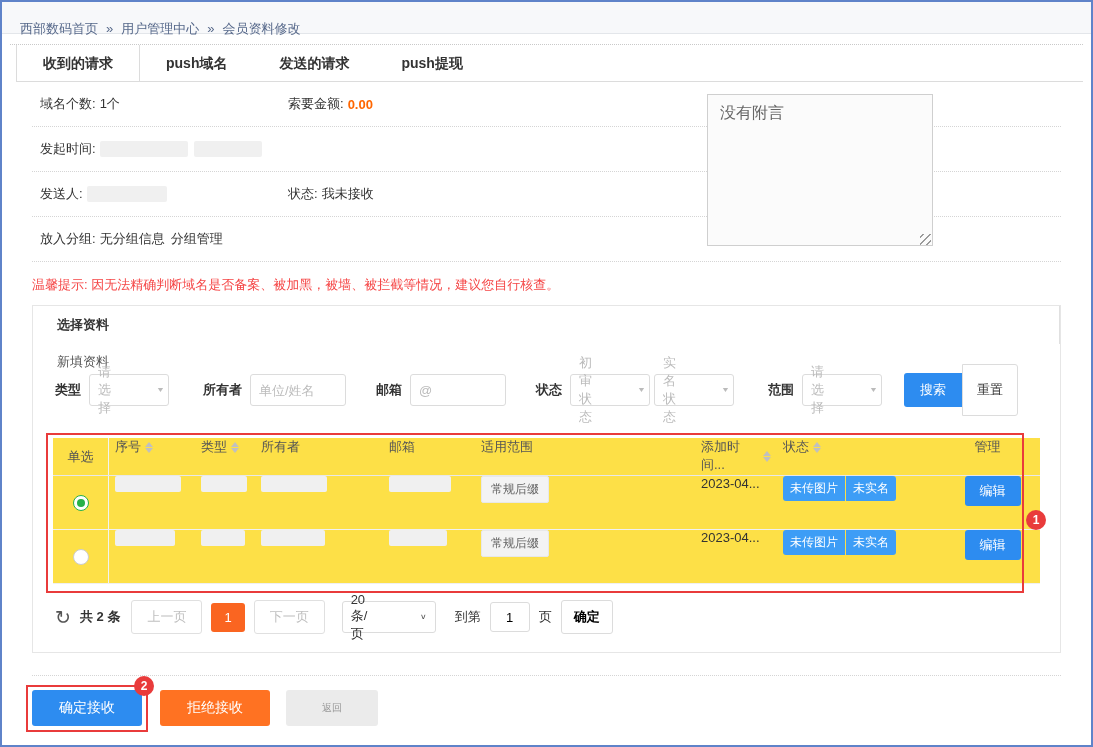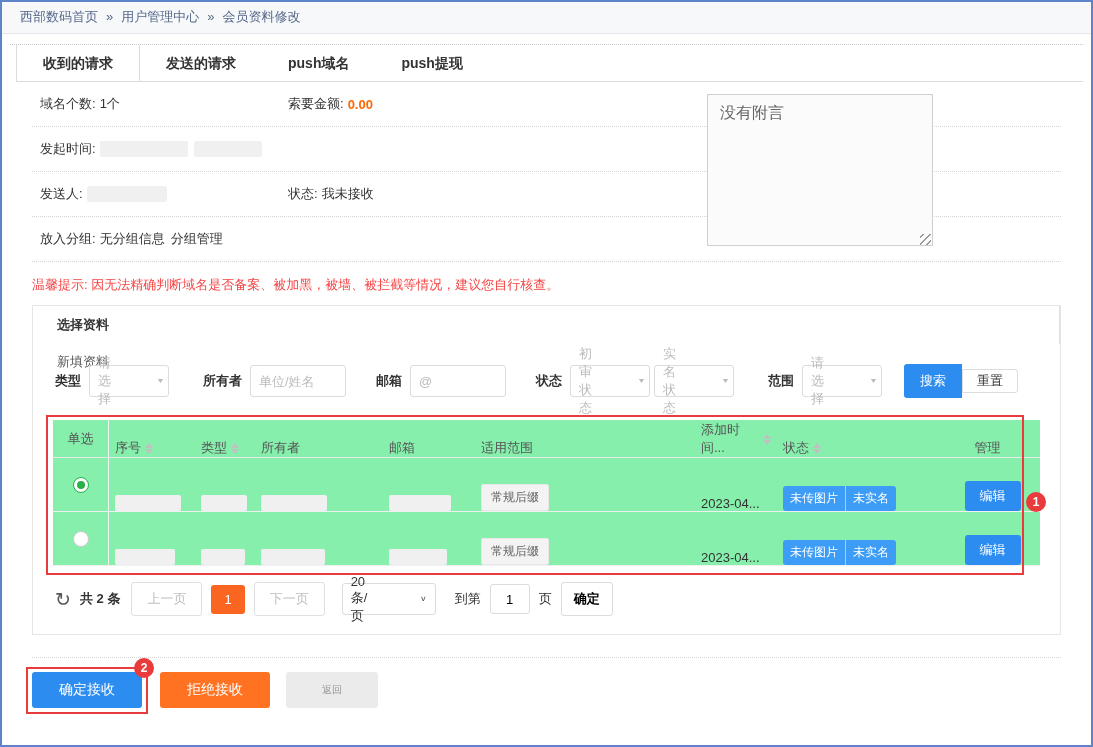--- a/index.html
+++ b/index.html
@@ -11,21 +11,21 @@
   }
   *{box-sizing:border-box; margin:0; padding:0;}
   html,body{width:1093px; height:747px;}
   body{
     border:2px solid var(--page_border);
     font-family:"Liberation Sans","DejaVu Sans",sans-serif;
     font-size:13px; color:var(--text_main); background:#fff; overflow:hidden;
   }
   
   .breadcrumb{height:32px; line-height:30px; background:var(--breadcrumb_bg);
-    border-bottom:1px solid #e3e6ea; padding:0 14px; color:var(--breadcrumb_text);}
+    border-bottom:1px solid #e3e6ea; padding:12px 14px; color:var(--breadcrumb_text);}
   .breadcrumb span{margin:0 4px;}
   .crumb-link{cursor:pointer;}
   
   .tabbar-wrap{margin:10px 8px 0 8px; border-top:1px dotted #c9c9c9;}
   .tabbar{display:flex; margin-left:6px; border-bottom:1px solid #dcdcdc;}
   .tab{padding:0 26px; height:36px; line-height:36px; font-size:14px; font-weight:bold;
     color:var(--text_main); cursor:pointer;}
   .tab.active{background:#fff; border-left:1px solid #dcdcdc; border-right:1px solid #dcdcdc;
     margin-bottom:-1px;}
   
@@ -65,31 +65,31 @@
     border:1px solid #dcdcdc; border-radius:3px; padding:0 8px; color:#bbb; cursor:pointer;
     background:#fff; margin-right:4px;gap:45px;}
   .caret{font-size:9px; color:#bbb; transform:scaleY(.8);}
   .f-input{width:96px; height:32px; border:1px solid #dcdcdc; border-radius:3px;
     padding:0 8px; font-size:13px; color:#333; font-family:inherit;}
   .f-input::placeholder{color:#bbb;}
   .f-gap{width:30px;}
   .btn{border:none; cursor:pointer; font-family:inherit; font-size:13px; border-radius:3px;}
   .btn-search{background:var(--accent_blue); color:#fff; width:58px; height:34px; margin-left:18px;
     border-radius:3px 0 0 3px;}
-  .btn-reset{background:#fff; color:#333; width:56px; height:24px; border:1px solid #dcdcdc;
+  .btn-reset{background:#fff; color:#333; width:56px; height:52px; border:1px solid #dcdcdc;
     border-radius:0 3px 3px 0;}
   
   .table-wrap{position:relative; margin:4px 20px 0 20px;}
   .anno-rect-table{position:absolute; left:-7px; top:-5px; right:16px; bottom:-9px;
     border:2px solid var(--annotation_red); pointer-events:none; z-index:5;}
   .anno-badge{position:absolute; width:20px; height:20px; border-radius:50%;
     background:var(--annotation_red); color:#fff; font-size:12px; font-weight:bold;
     display:flex; align-items:center; justify-content:center; z-index:6;}
   .badge-one{right:-6px; top:72px;}
-  .trow{display:flex; align-items:flex-end; border-bottom:1px solid #f0f0f0; background:#86efac;}
+  .trow{display:flex; align-items:flex-start; border-bottom:1px solid #f0f0f0; background:#fde047;}
   .thead{height:38px; color:#555; border-bottom:1px solid #e8e8e8;}
   .tdata{height:54px;}
   .c{padding:0 6px; display:flex; align-items:center;}
   .c0{width:56px; justify-content:center; border-right:1px solid #f2f2f2; align-self:stretch;}
   .c1{width:86px;} .c2{width:60px;} .c3{width:128px;} .c4{width:92px;}
   .c5{width:220px;} .c6{width:82px;} .c7{width:158px;} .c8{flex:1;}
   .sort{display:inline-flex; flex-direction:column; margin-left:4px; gap:1px;}
   .sort i{display:block; width:0; height:0; border-left:4px solid transparent;
     border-right:4px solid transparent;}
   .sort .up{border-bottom:5px solid #c0c0c0;}
@@ -138,22 +138,22 @@
 </head>
 <body>
 
 <div class="breadcrumb">
   <span class="crumb-link">西部数码首页</span><span>»</span><span class="crumb-link">用户管理中心</span><span>»</span><span>会员资料修改</span>
 </div>
 
 <div class="tabbar-wrap">
   <div class="tabbar">
     <div class="tab active">收到的请求</div>
+    <div class="tab">push域名</div>
     <div class="tab">发送的请求</div>
-    <div class="tab">push域名</div>
     <div class="tab">push提现</div>
   </div>
 </div>
 
 <div class="info">
   <div class="info-row">
     <div class="info-field">
       <span class="info-label">域名个数:</span>
       <span>1个</span>
     </div>

